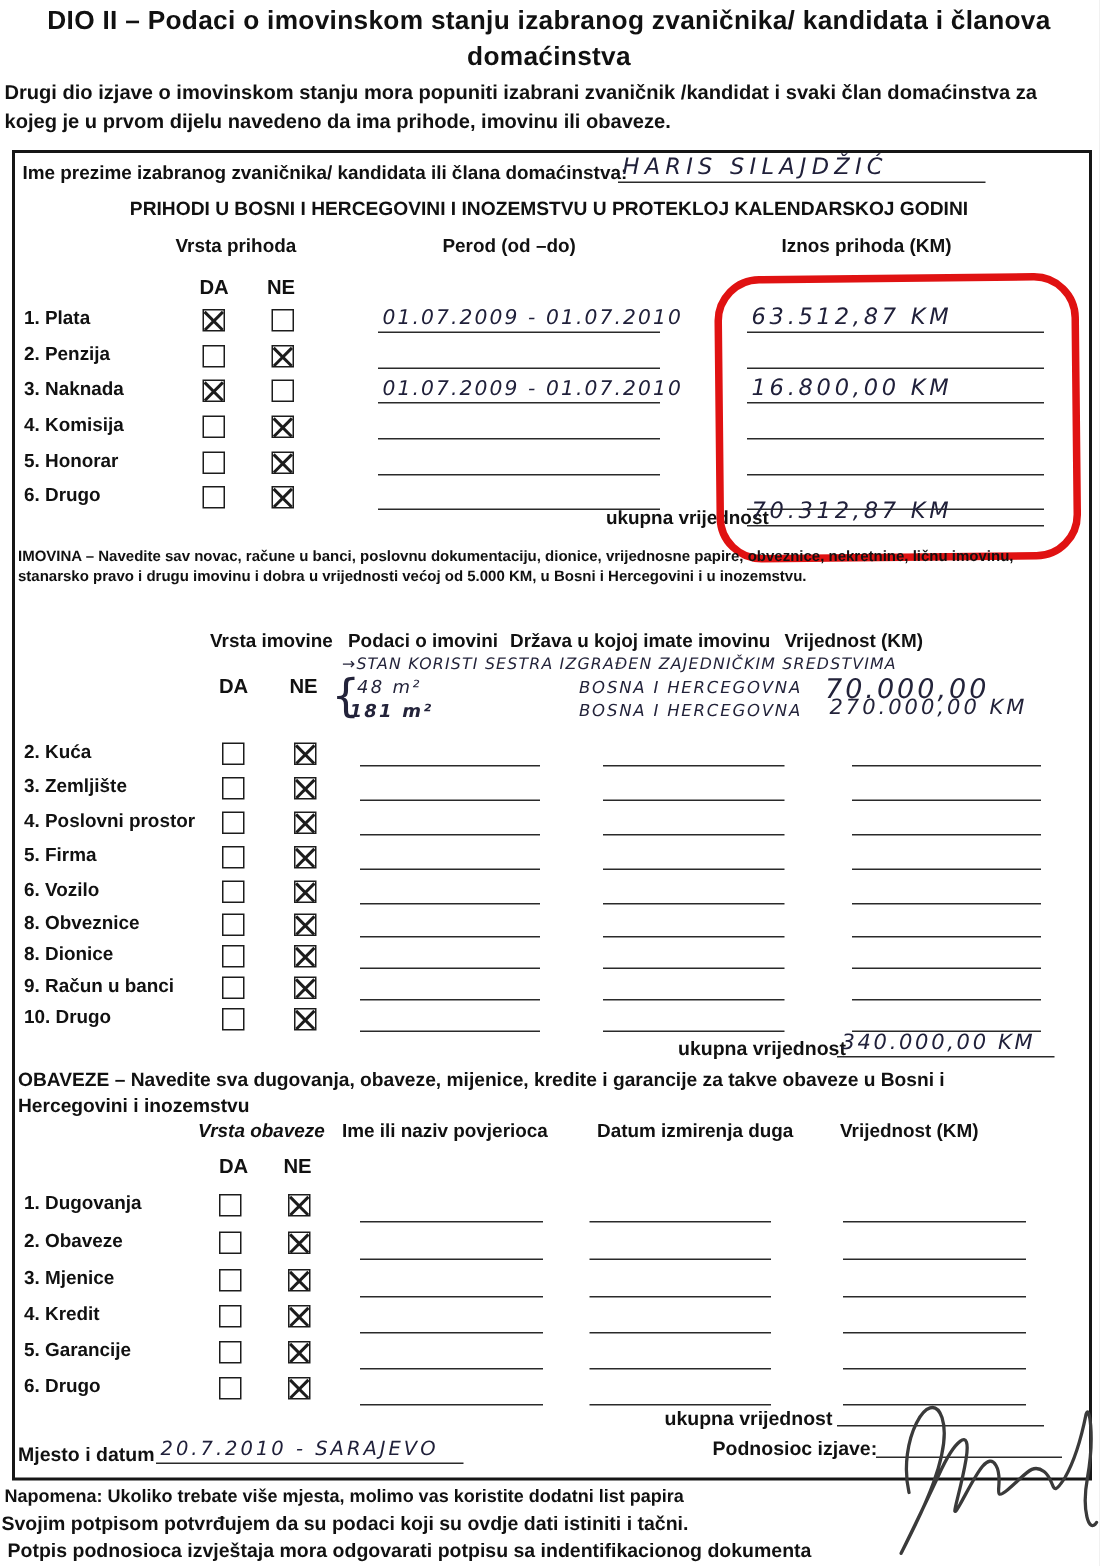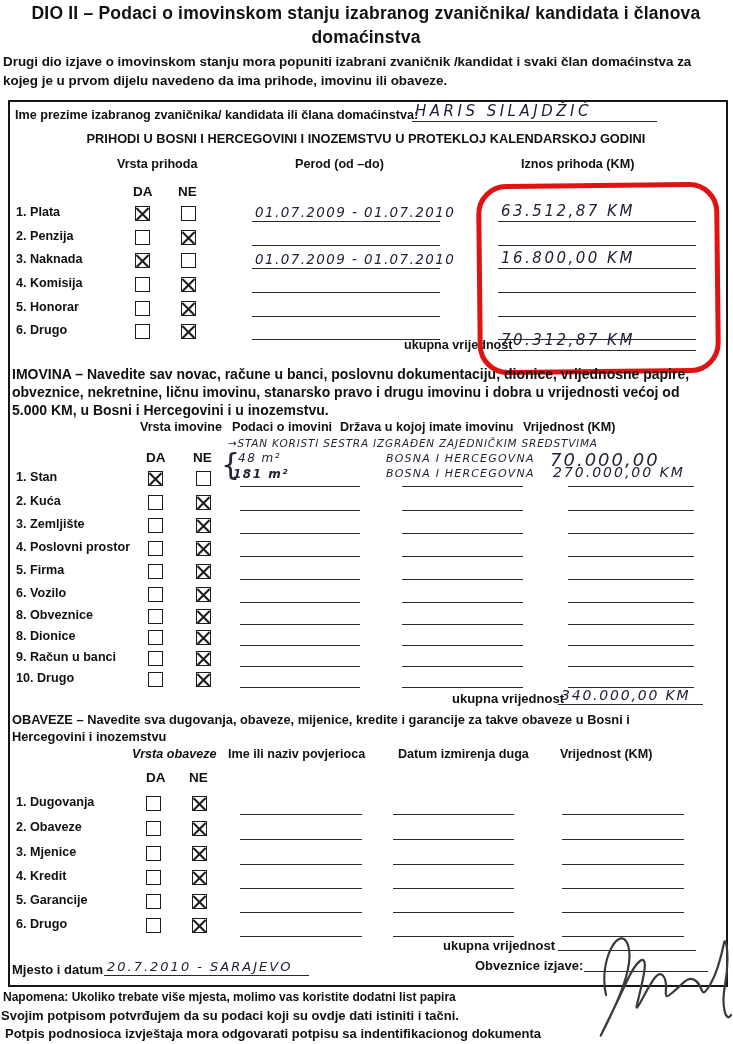--- a/index.html
+++ b/index.html
@@ -123,46 +123,38 @@
       </span>
   </div>
 
   <span class="abs pl" style="top:338px;left:404px;">ukupna vrijednost</span>
   <span class="abs fline" style="top:332px;left:498px;width:198px;">
     <i class="hwv" style="font-size:15px;letter-spacing:2.5px;">70.312,87 KM</i>
   </span>
 
   <div class="abs redring"></div>
 
-  <div class="abs pl" style="top:366px;left:12px;width:702px;white-space:normal;line-height:1.28;font-size:14px;">IMOVINA – Navedite sav novac, račune u banci, poslovnu dokumentaciju, dionice, vrijednosne papire, obveznice, nekretnine, ličnu imovinu, stanarsko pravo i drugu imovinu i dobra u vrijednosti većoj od 5.000 KM, u Bosni i Hercegovini i u inozemstvu.</div>
+  <div class="abs pl" style="top:366px;left:12px;width:702px;white-space:normal;line-height:1.28;font-size:10px;">IMOVINA – Navedite sav novac, račune u banci, poslovnu dokumentaciju, dionice, vrijednosne papire, obveznice, nekretnine, ličnu imovinu, stanarsko pravo i drugu imovinu i dobra u vrijednosti većoj od 5.000 KM, u Bosni i Hercegovini i u inozemstvu.</div>
   <span class="abs pl" style="top:420px;left:140px;">Vrsta imovine</span>
   <span class="abs pl" style="top:420px;left:232px;">Podaci o imovini</span>
   <span class="abs pl" style="top:420px;left:340px;">Država u kojoj imate imovinu</span>
   <span class="abs pl" style="top:420px;left:523px;">Vrijednost  (KM)</span>
 
   <span class="hwt" style="top:437px;left:228px;font-size:10.5px;letter-spacing:.8px;">→STAN KORISTI SESTRA IZGRAĐEN ZAJEDNIČKIM SREDSTVIMA</span>
   <span class="hwt" style="top:447px;left:221px;font-size:30px;font-style:normal;">{</span>
   <span class="hwt" style="top:451px;left:238px;font-size:12px;letter-spacing:1.5px;">48 m²</span>
   <span class="hwt" style="top:467px;left:233px;font-size:12px;letter-spacing:1.5px;font-weight:bold;">181 m²</span>
   <span class="hwt" style="top:452px;left:386px;font-size:11px;letter-spacing:1.2px;">BOSNA I HERCEGOVNA</span>
   <span class="hwt" style="top:449px;left:550px;font-size:18px;letter-spacing:2px;">70.000,00</span>
   <span class="hwt" style="top:467px;left:386px;font-size:11px;letter-spacing:1.2px;">BOSNA I HERCEGOVNA</span>
   <span class="hwt" style="top:464px;left:553px;font-size:14px;letter-spacing:2px;">270.000,00 KM</span>
 
   <span class="abs pl" style="top:450px;left:146px;font-size:13.5px;">DA</span>
   <span class="abs pl" style="top:450px;left:193px;font-size:13.5px;">NE</span>
 
-  <div class="irow" style="top:470px;">
-    <span class="rlbl">1. Stan</span>
-    <span class="cb cbda checked"></span>
-    <span class="cb cbne"></span>
-    <span class="fline f1"></span>
-    <span class="fline f2"></span>
-    <span class="fline f3"></span>
-  </div>
   <div class="irow" style="top:494px;">
     <span class="rlbl">2. Kuća</span>
     <span class="cb cbda"></span>
     <span class="cb cbne checked"></span>
     <span class="fline f1"></span>
     <span class="fline f2"></span>
     <span class="fline f3"></span>
   </div>
   <div class="irow" style="top:517px;">
     <span class="rlbl">3. Zemljište</span>
@@ -293,21 +285,21 @@
 
   <span class="abs pl" style="top:938px;left:443px;font-size:13px;">ukupna vrijednost</span>
   <span class="abs fline" style="top:932px;left:558px;width:138px;">
     <i class="hwv"></i>
   </span>
 
   <span class="abs pl" style="top:962px;left:12px;font-size:13px;">Mjesto i datum</span>
   <span class="abs fline" style="top:957px;left:104px;width:205px;">
     <i class="hwv" style="font-size:13px;letter-spacing:2px;">20.7.2010 - SARAJEVO</i>
   </span>
-  <span class="abs pl" style="top:958px;left:475px;font-size:13px;">Obveznice izjave:</span>
+  <span class="abs pl" style="top:958px;left:475px;font-size:13px;">Podnosioc izjave:</span>
   <span class="abs fline" style="top:953px;left:584px;width:124px;"></span>
 
   <svg class="abs sig" viewBox="0 0 141 135">
     <path d="M14,90 C6,55 28,18 36,40 C44,64 18,112 10,128 C4,140 20,108 34,78 C44,56 56,44 52,68 C48,92 40,112 48,98 C58,80 66,62 72,72 C78,82 68,98 80,88 C92,78 96,70 104,76 C112,82 108,96 118,80 C126,66 130,48 132,38 C134,30 138,52 133,80 C129,102 134,118 139,110" fill="none" stroke="#3a3a3a" stroke-width="2.2" stroke-linecap="round"></path>
   </svg>
 
   <span class="abs pl" style="top:990px;left:3px;font-size:12px;">Napomena: Ukoliko trebate više mjesta, molimo vas koristite dodatni list papira</span>
   <span class="abs pl" style="top:1008px;left:1px;font-size:13px;">Svojim potpisom potvrđujem da su podaci koji su ovdje dati istiniti i tačni.</span>
   <span class="abs pl" style="top:1026px;left:5px;font-size:13px;">Potpis podnosioca izvještaja mora odgovarati potpisu sa indentifikacionog dokumenta</span>
 

